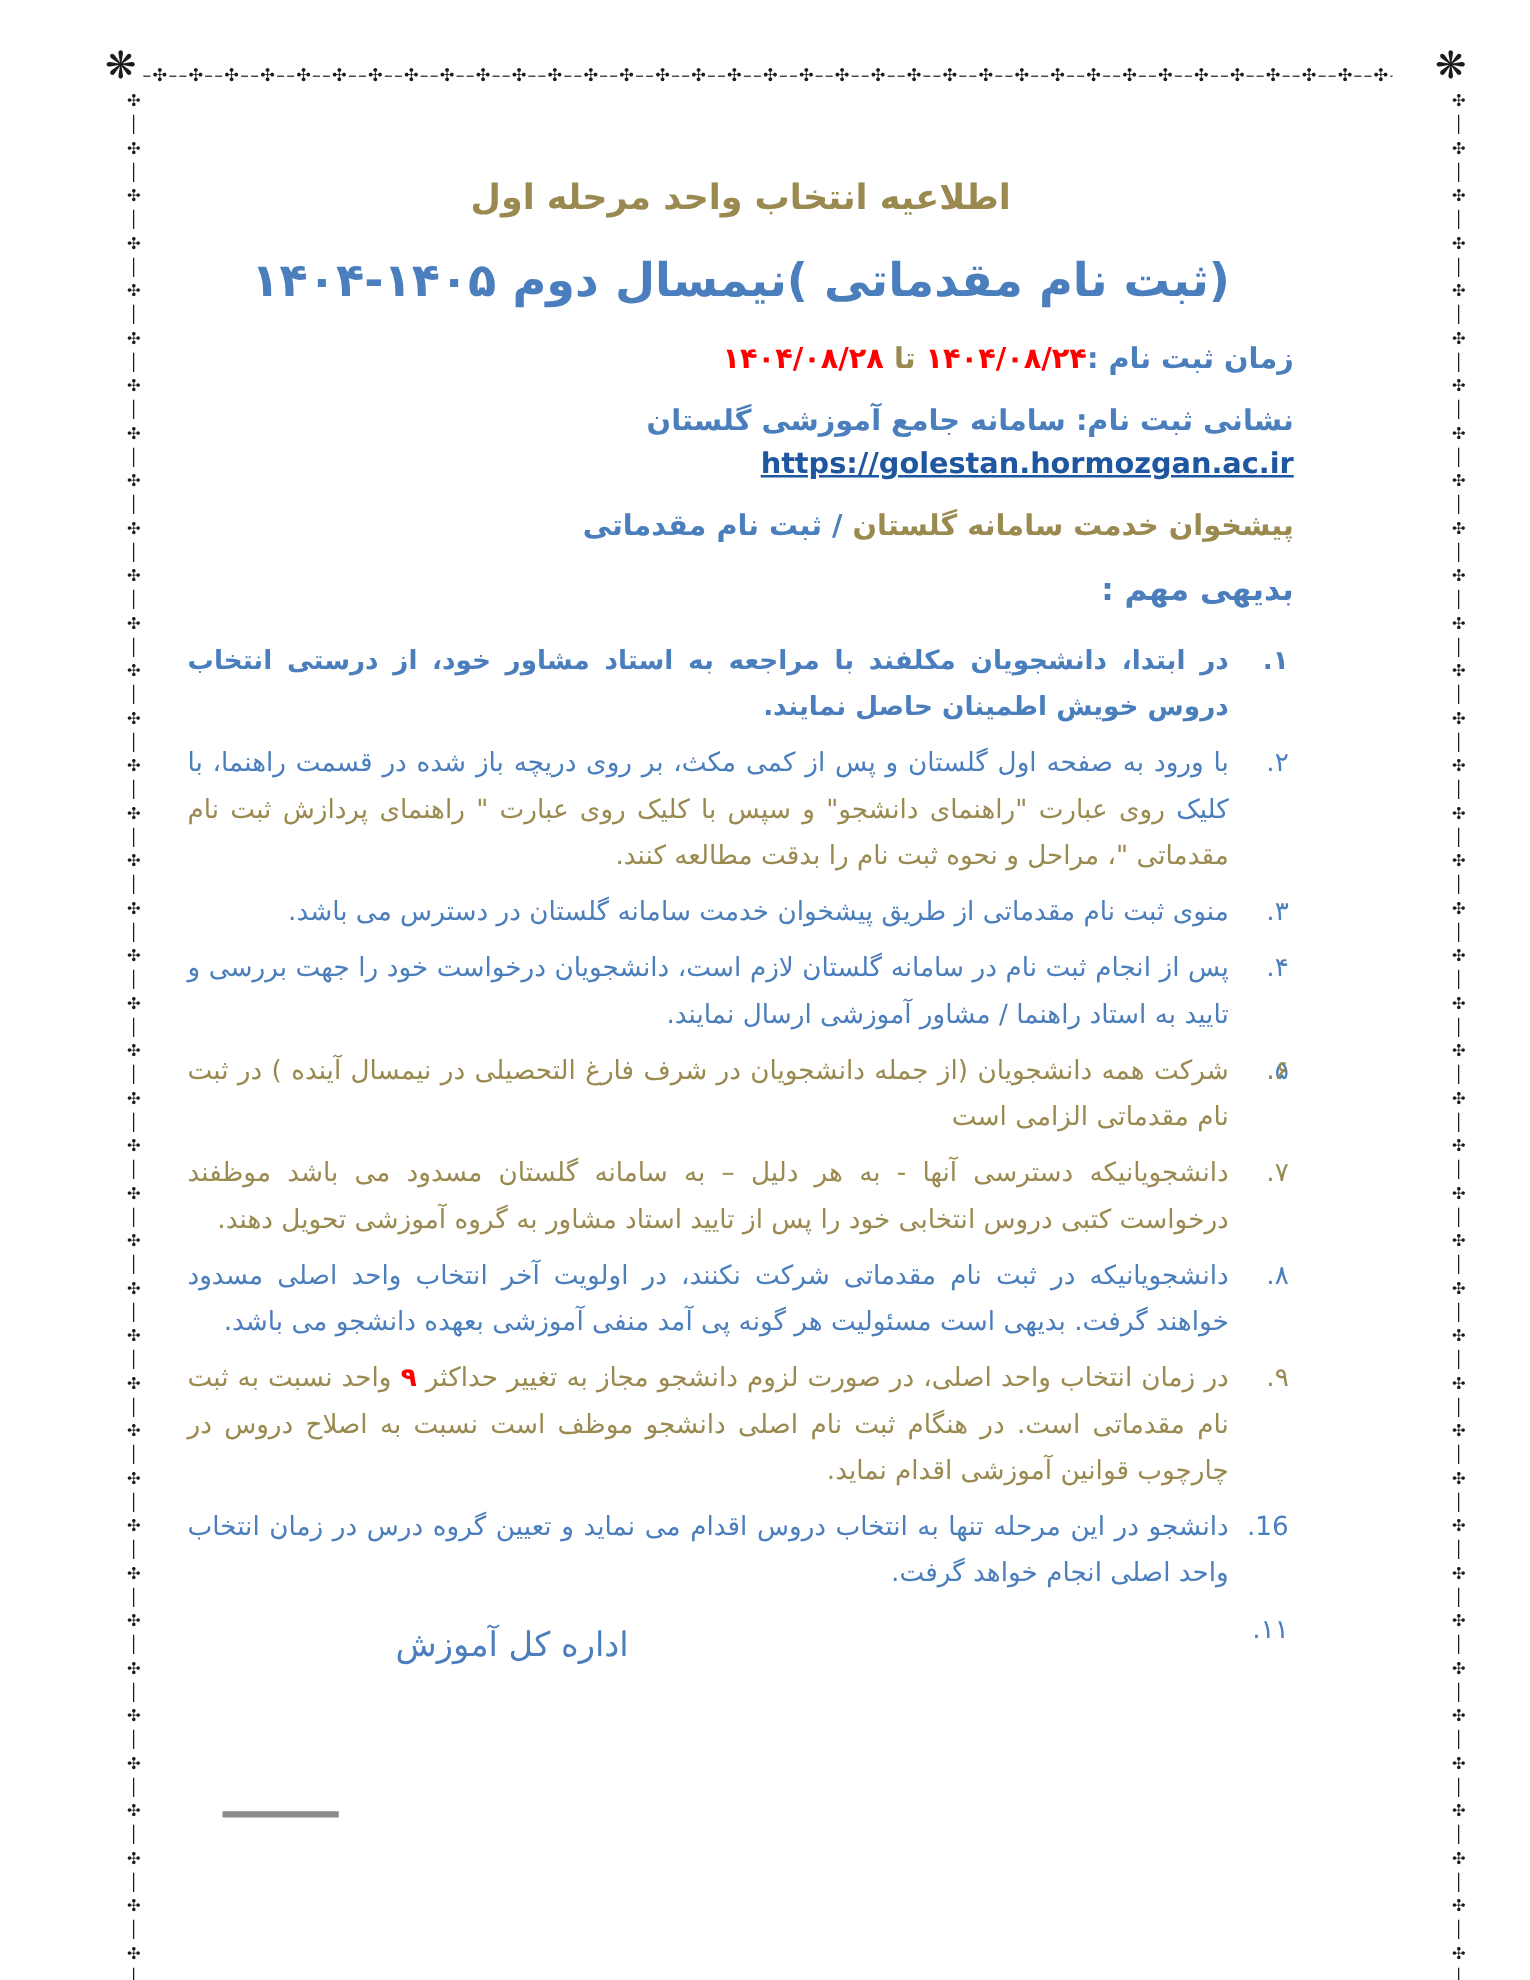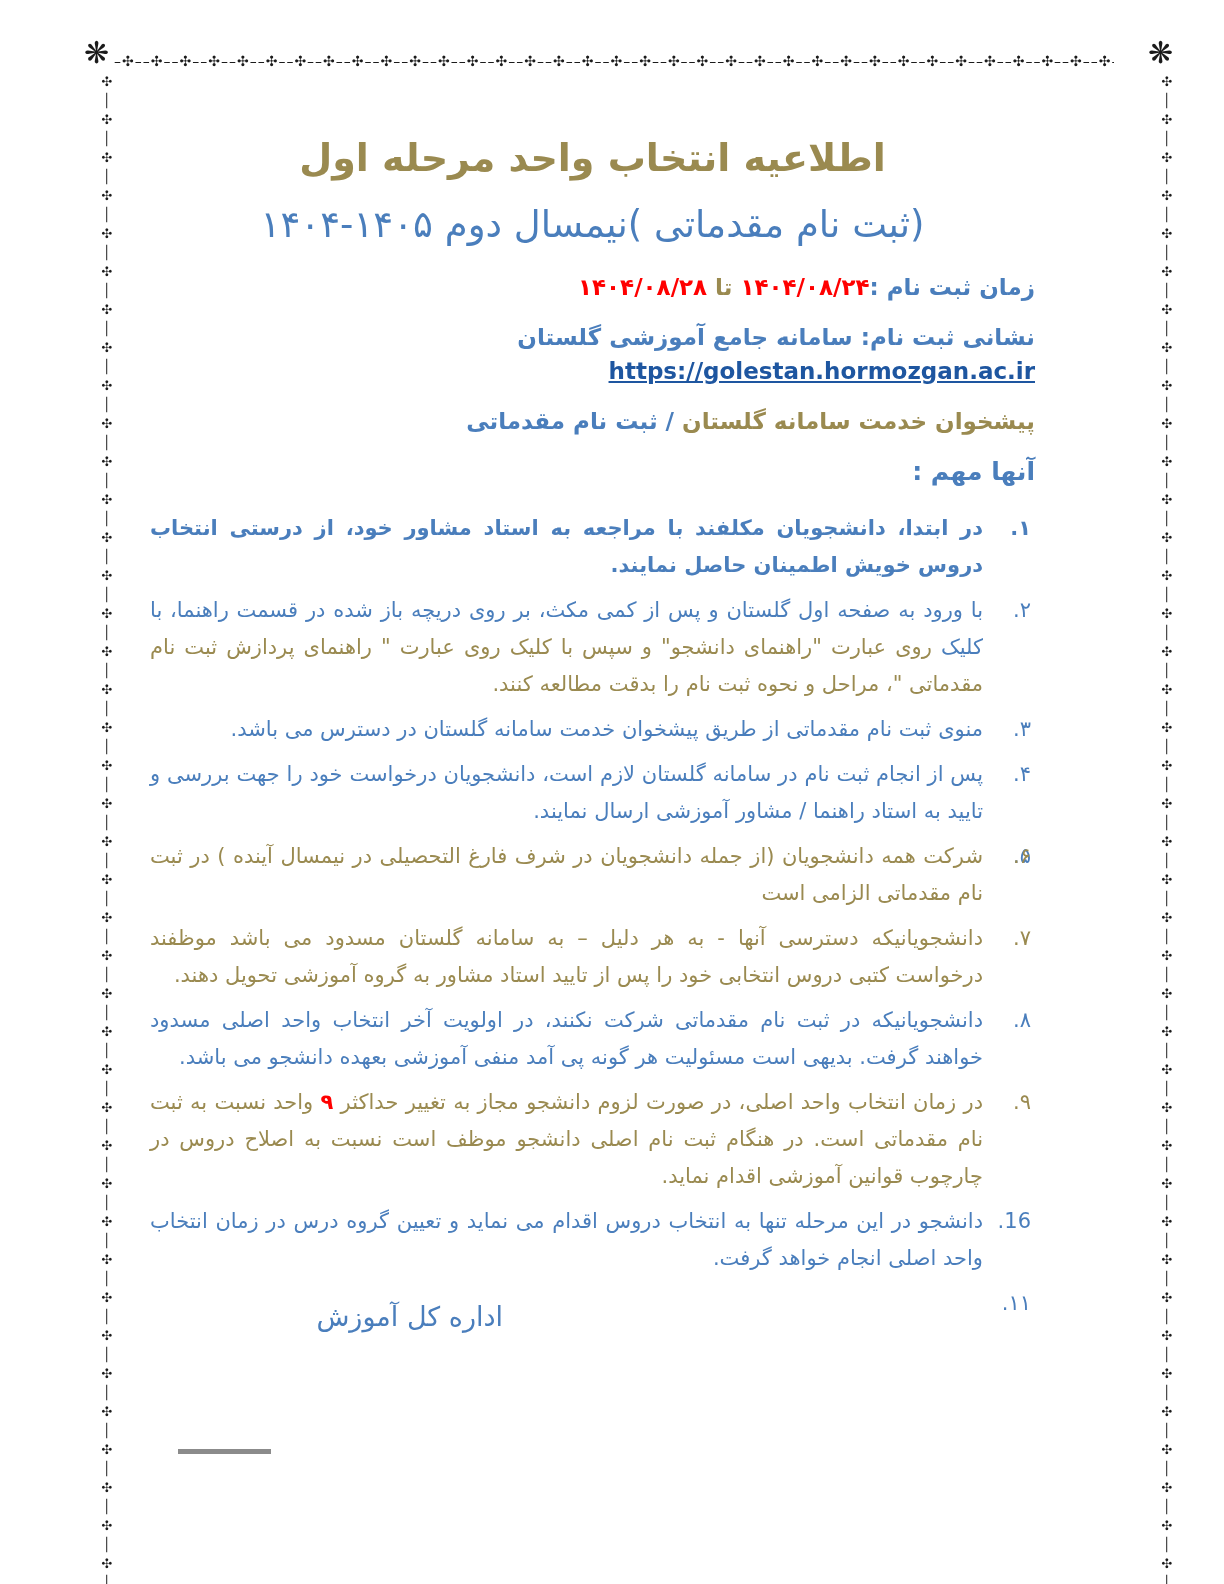--- a/index.html
+++ b/index.html
@@ -21,25 +21,25 @@
   .frame-right{left:1156px;}
   .corner{top:38px;font-size:30px;line-height:30px;}
   .corner-tl{left:84px;}
   .corner-tr{left:1148px;}
   
   .content{
     position:absolute;left:150px;top:128px;width:885px;
     direction:rtl;
   }
   .title1{
-    text-align:center;font-size:38px;font-weight:700;color:var(--khaki);
+    text-align:center;font-size:28px;font-weight:700;color:var(--khaki);
     line-height:60px;margin:0 0 6px 0;
   }
   .title2{
-    text-align:center;font-size:37px;font-weight:400;color:var(--blue);
+    text-align:center;font-size:37px;font-weight:700;color:var(--blue);
     line-height:62px;margin:0 0 14px 0;
   }
   .info-line{
     text-align:right;font-size:23px;font-weight:700;line-height:34px;margin:0 0 16px 0;
   }
   .notes-heading{
     text-align:right;font-size:25px;font-weight:700;color:var(--blue);
     line-height:36px;margin:2px 0 20px 0;
   }
   .note-item{
@@ -243,21 +243,21 @@
 </div>
 
 <div class="content">
   <div class="title1">اطلاعیه انتخاب واحد مرحله اول</div>
   <div class="title2">(ثبت نام مقدماتی )نیمسال دوم ۱۴۰۵-۱۴۰۴</div>
 
   <div class="info-line"><span class="s-blue">زمان ثبت نام :</span><span class="s-red">۱۴۰۴/۰۸/۲۴</span><span class="s-khaki"> تا </span><span class="s-red">۱۴۰۴/۰۸/۲۸</span></div>
   <div class="info-line"><span class="s-blue">نشانی ثبت نام: سامانه جامع آموزشی گلستان </span><a class="s-link">https://golestan.hormozgan.ac.ir</a></div>
   <div class="info-line"><span class="s-khaki">پیشخوان خدمت سامانه گلستان </span><span class="s-blue">/ ثبت نام مقدماتی</span></div>
 
-  <div class="notes-heading">آنها مهم :</div>
+  <div class="notes-heading">بدیهی مهم :</div>
 
   <div id="notes-list">
       <div class="note-item bold"><span class="marker s-blue">۱.</span><span class="note-text"><span class="s-blue">در ابتدا، دانشجویان مکلفند با مراجعه به استاد مشاور خود، از درستی انتخاب دروس خویش اطمینان حاصل نمایند.</span></span></div>
       <div class="note-item"><span class="marker s-blue">۲.</span><span class="note-text"><span class="s-blue">با ورود به صفحه اول گلستان و پس از کمی مکث، بر روی دریچه باز شده در قسمت راهنما، با کلیک </span><span class="s-khaki">روی عبارت "راهنمای دانشجو" و سپس با کلیک روی عبارت " راهنمای پردازش ثبت نام مقدماتی "، مراحل و نحوه ثبت نام را بدقت مطالعه کنند.</span></span></div>
       <div class="note-item"><span class="marker s-blue">۳.</span><span class="note-text"><span class="s-blue">منوی ثبت نام مقدماتی از طریق پیشخوان خدمت سامانه گلستان در دسترس می باشد.</span></span></div>
       <div class="note-item"><span class="marker s-blue">۴.</span><span class="note-text"><span class="s-blue">پس از انجام ثبت نام در سامانه گلستان لازم است، دانشجویان درخواست خود را جهت بررسی و تایید به استاد راهنما / مشاور آموزشی ارسال نمایند.</span></span></div>
       <div class="note-item"><span class="marker s-blue">۵.</span></div>
       <div class="note-item"><span class="marker s-khaki">۶.</span><span class="note-text"><span class="s-khaki">شرکت همه دانشجویان (از جمله دانشجویان در شرف فارغ التحصیلی در نیمسال آینده ) در ثبت نام مقدماتی الزامی است</span></span></div>
       <div class="note-item"><span class="marker s-khaki">۷.</span><span class="note-text"><span class="s-khaki">دانشجویانیکه دسترسی آنها - به هر دلیل – به سامانه گلستان مسدود می باشد موظفند درخواست کتبی دروس انتخابی خود را پس از تایید استاد مشاور به گروه آموزشی تحویل دهند.</span></span></div>
       <div class="note-item"><span class="marker s-blue">۸.</span><span class="note-text"><span class="s-blue">دانشجویانیکه در ثبت نام مقدماتی شرکت نکنند، در اولویت آخر انتخاب واحد اصلی مسدود خواهند گرفت. بدیهی است مسئولیت هر گونه پی آمد منفی آموزشی بعهده دانشجو می باشد.</span></span></div>

